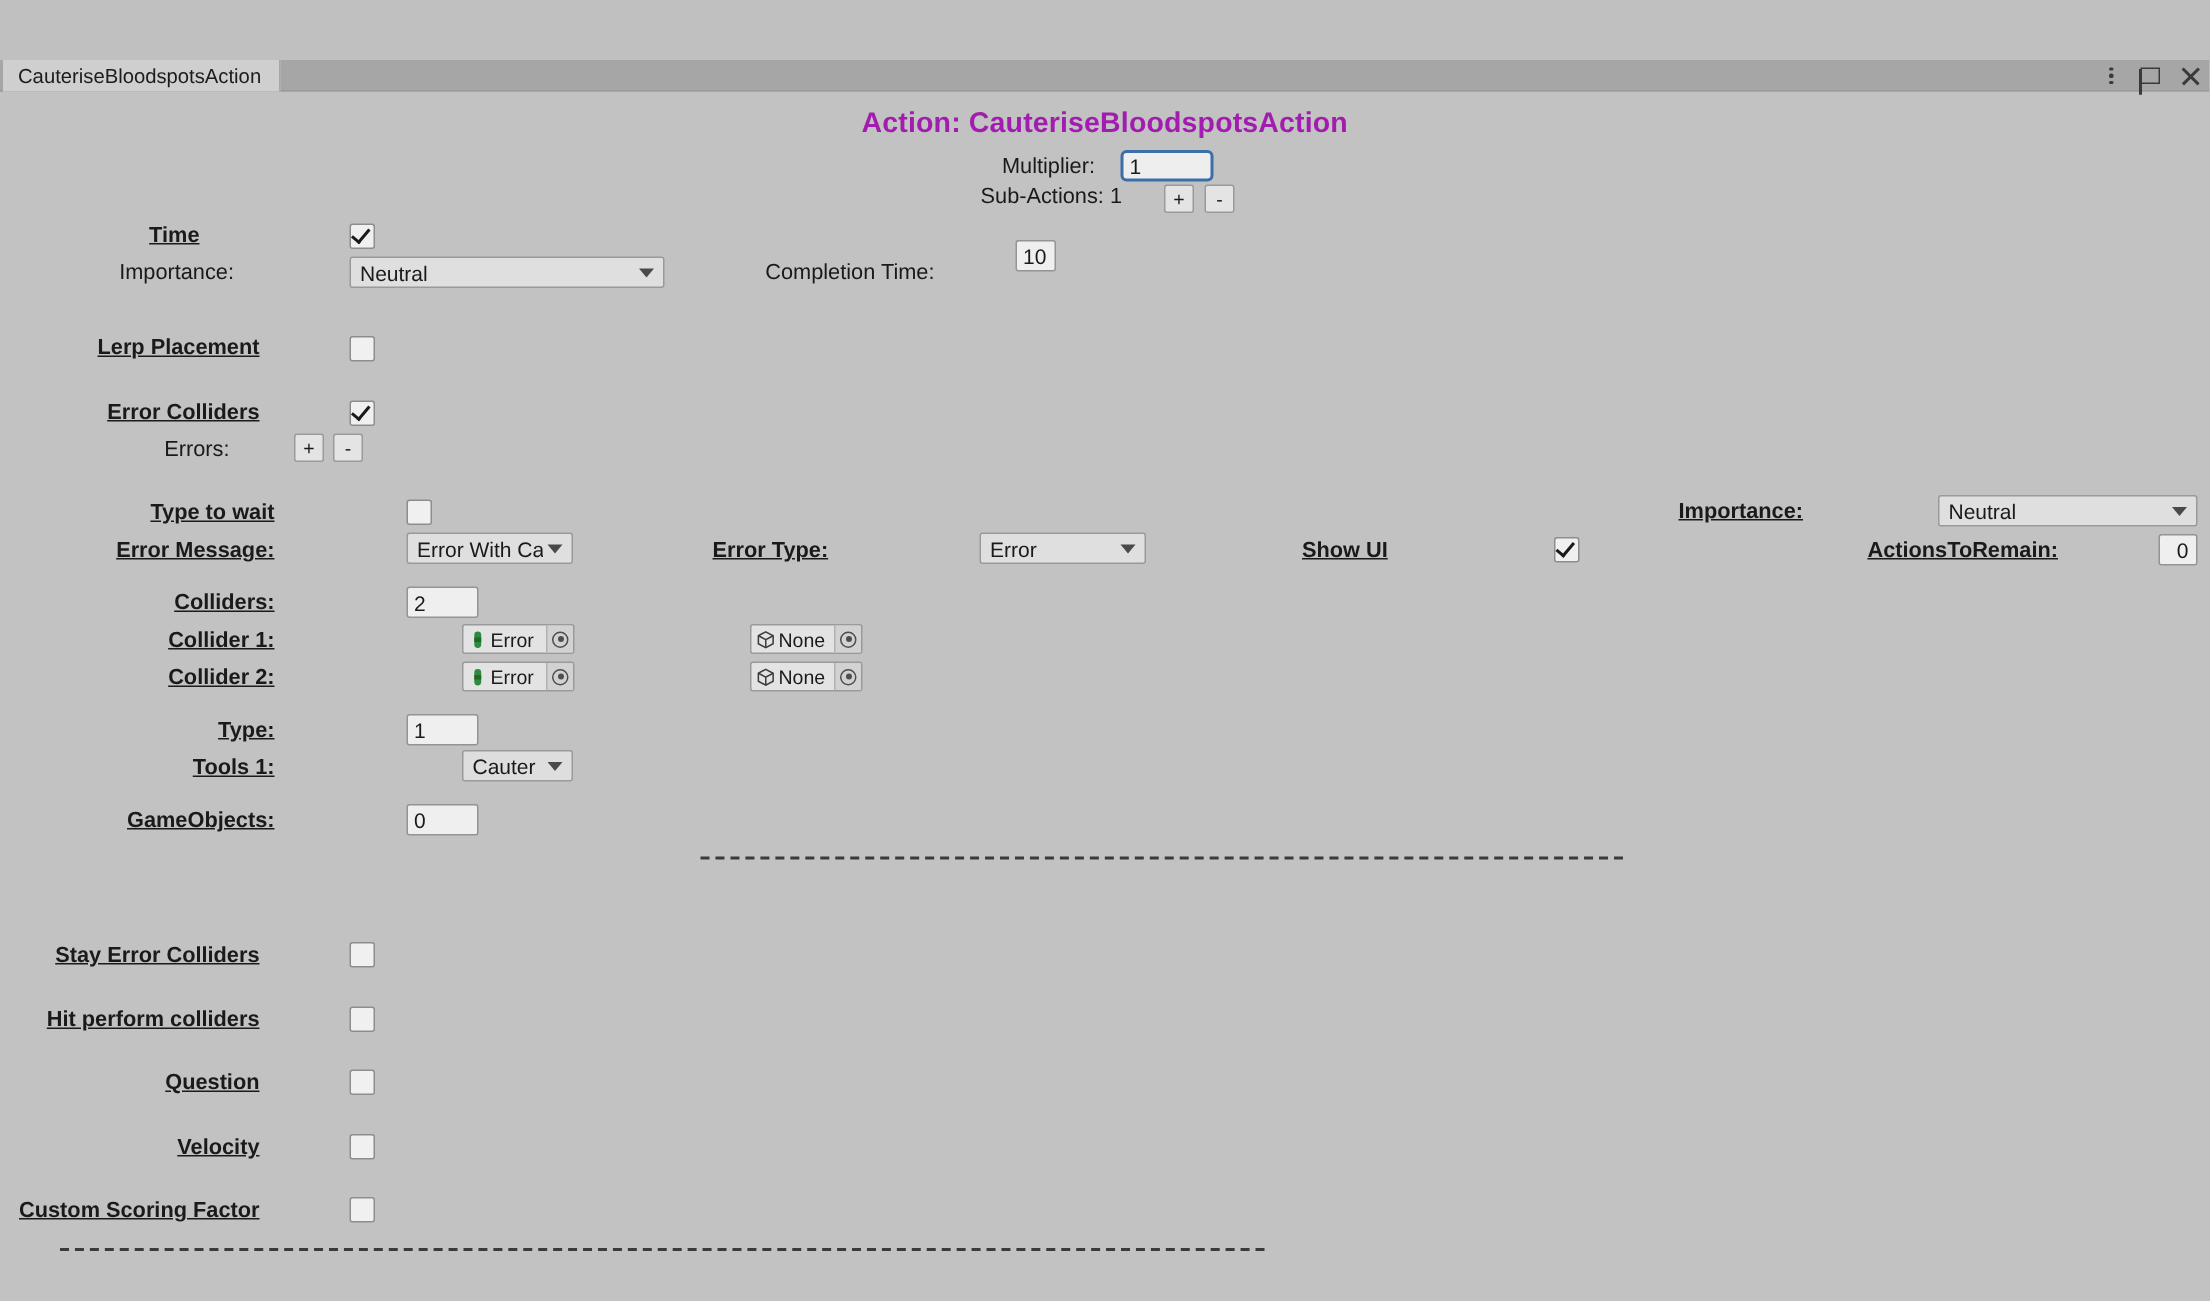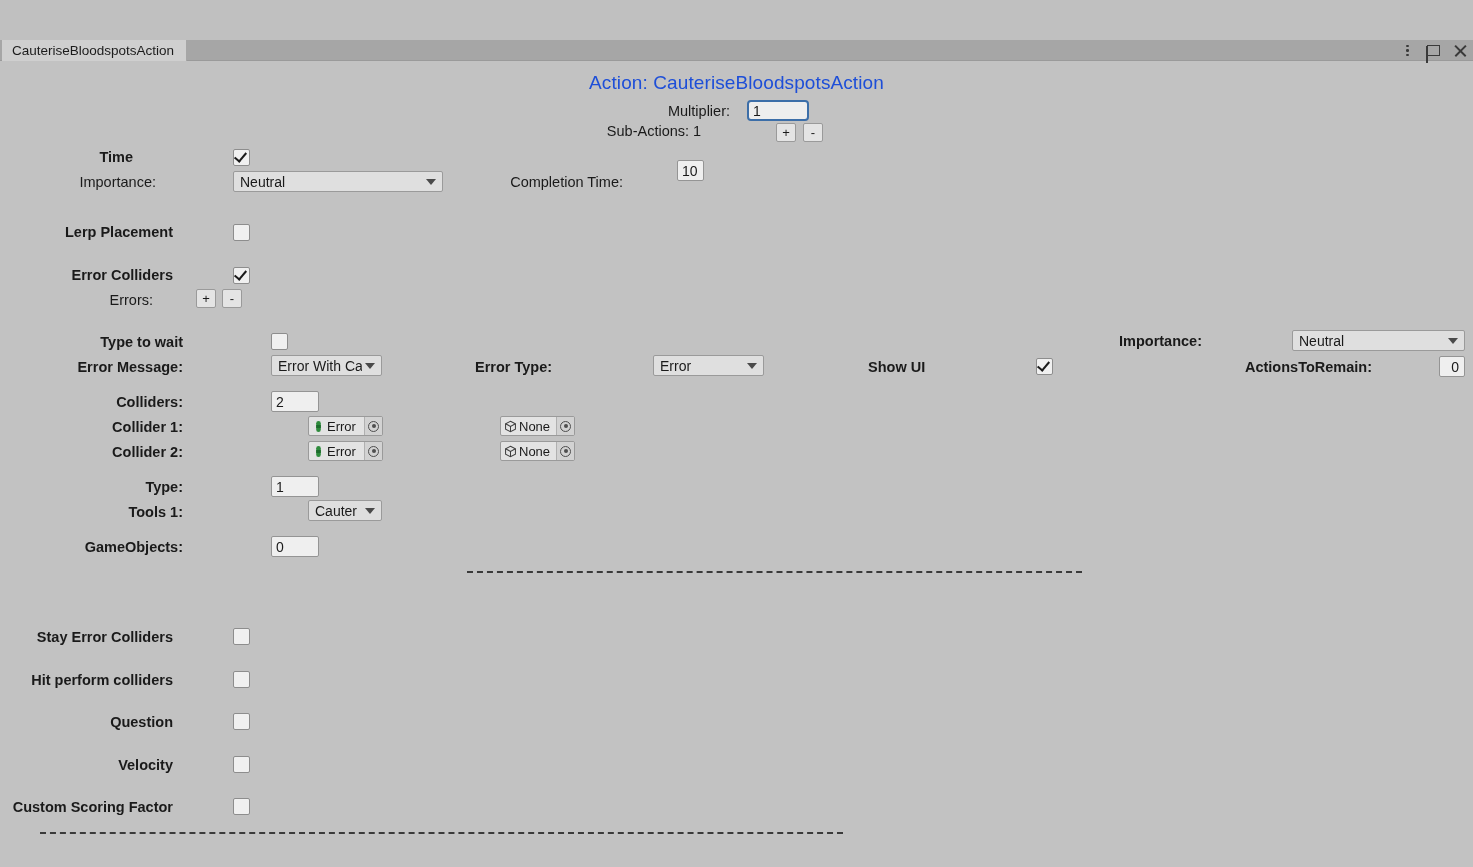--- a/index.html
+++ b/index.html
@@ -51,32 +51,32 @@
   .xmark:before, .xmark:after {
     content: ""; position: absolute; left: 0; top: 6px;
     width: 15px; height: 1.7px; background: #3a3a3a;
   }
   .xmark:before { transform: rotate(45deg); }
   .xmark:after  { transform: rotate(-45deg); }
 
   .title {
     position: absolute; left: 0; top: 32px; width: 1473px;
     text-align: center;
-    font-size: 19px; font-weight: normal; color: #1d4ed8;
+    font-size: 19px; font-weight: bold; color: #a21caf;
     letter-spacing: 0.1px;
   }
 
   .lbl {
     position: absolute;
     font-size: 14.5px;
     color: #1a1a1a;
     white-space: nowrap;
     line-height: 1;
   }
-  .lbl.b { font-weight: bold; }
+  .lbl.b { font-weight: bold; text-decoration: underline; }
   .lbl.r { text-align: right; }
 
   
   .cbx {
     position: absolute;
     width: 17px; height: 17px;
     background: #f0f0f0;
     border: 1px solid #8d8d8d;
     border-radius: 2px;
   }
@@ -213,21 +213,21 @@
         <span class="xmark"></span>
       </div>
     </div>
   </div>
 
   <div class="title">Action: CauteriseBloodspotsAction</div>
 
   <div class="lbl r" style="left:560px; top:64px; width:170px;">Multiplier:</div>
   <div class="numfield focus" style="left:747px; top:60px; width:62px;">1</div>
 
-  <div class="lbl r" style="left:560px; top:84px; width:188px;text-align:center;">Sub-Actions: 1</div>
+  <div class="lbl r" style="left:560px; top:84px; width:188px;">Sub-Actions: 1</div>
   <div class="sbtn" style="left:776px; top:83px;">+</div>
   <div class="sbtn" style="left:803px; top:83px;">-</div>
 
   <div class="lbl b r" style="left:0px; top:110px; width:133px;">Time</div>
   <div class="cbx" style="left:233px; top:109px;">
       <span class="tick"></span>
     </div>
 
   <div class="lbl r" style="left:0px; top:135px; width:156px;">Importance:</div>
   <div class="dd" style="left:233px; top:131px; width:210px;">

